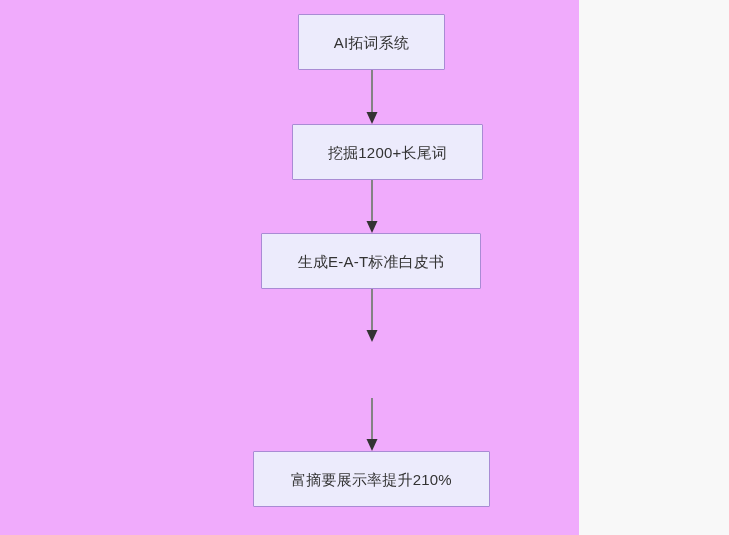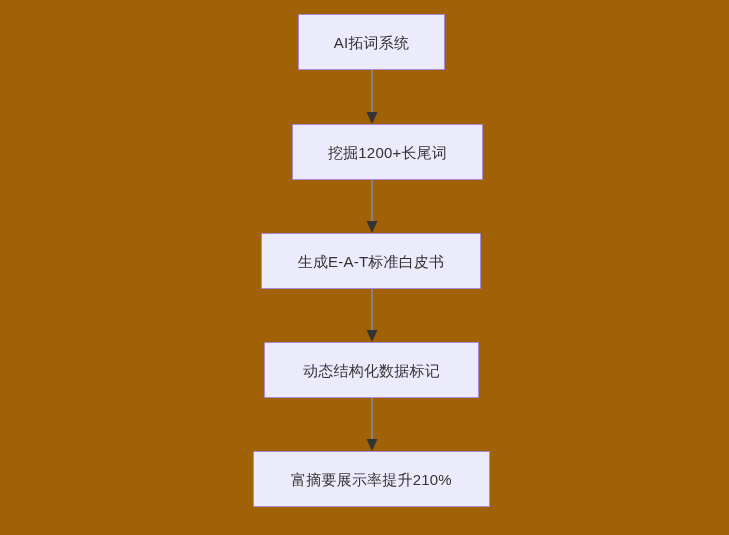--- a/index.html
+++ b/index.html
@@ -10,23 +10,23 @@
   body {
     width: 729px;
     height: 535px;
     background: #f8f8f8;
     font-family: "Liberation Sans", "DejaVu Sans", sans-serif;
     overflow: hidden;
   }
 
   #flowchart-canvas {
     position: relative;
-    width: 729px;
+    width: 579px;
     height: 535px;
-    background: #a16207;
+    background: #f0abfc;
   }
 
   .flow-node {
     position: absolute;
     box-sizing: border-box;
     height: 56px;
     background: #ecebfc;
     border: 1.5px solid #a98bd4;
     border-radius: 1px;
     display: flex;
@@ -107,23 +107,20 @@
     <span class="node-label">生成E-A-T标准白皮书</span>
   </div>
 
   <div class="flow-connector connector-3">
     <svg viewBox="0 0 16 53" preserveAspectRatio="none" xmlns="http://www.w3.org/2000/svg">
       <line class="connector-line" x1="8" y1="0" x2="8" y2="43"></line>
       <polygon class="connector-head" points="8,53 2.5,41 13.5,41"></polygon>
     </svg>
   </div>
 
-  <div class="flow-node node-4">
-    <span class="node-label">动态结构化数据标记</span>
-  </div>
 
   <div class="flow-connector connector-4">
     <svg viewBox="0 0 16 53" preserveAspectRatio="none" xmlns="http://www.w3.org/2000/svg">
       <line class="connector-line" x1="8" y1="0" x2="8" y2="43"></line>
       <polygon class="connector-head" points="8,53 2.5,41 13.5,41"></polygon>
     </svg>
   </div>
 
   <div class="flow-node node-5">
     <span class="node-label">富摘要展示率提升210%</span>

